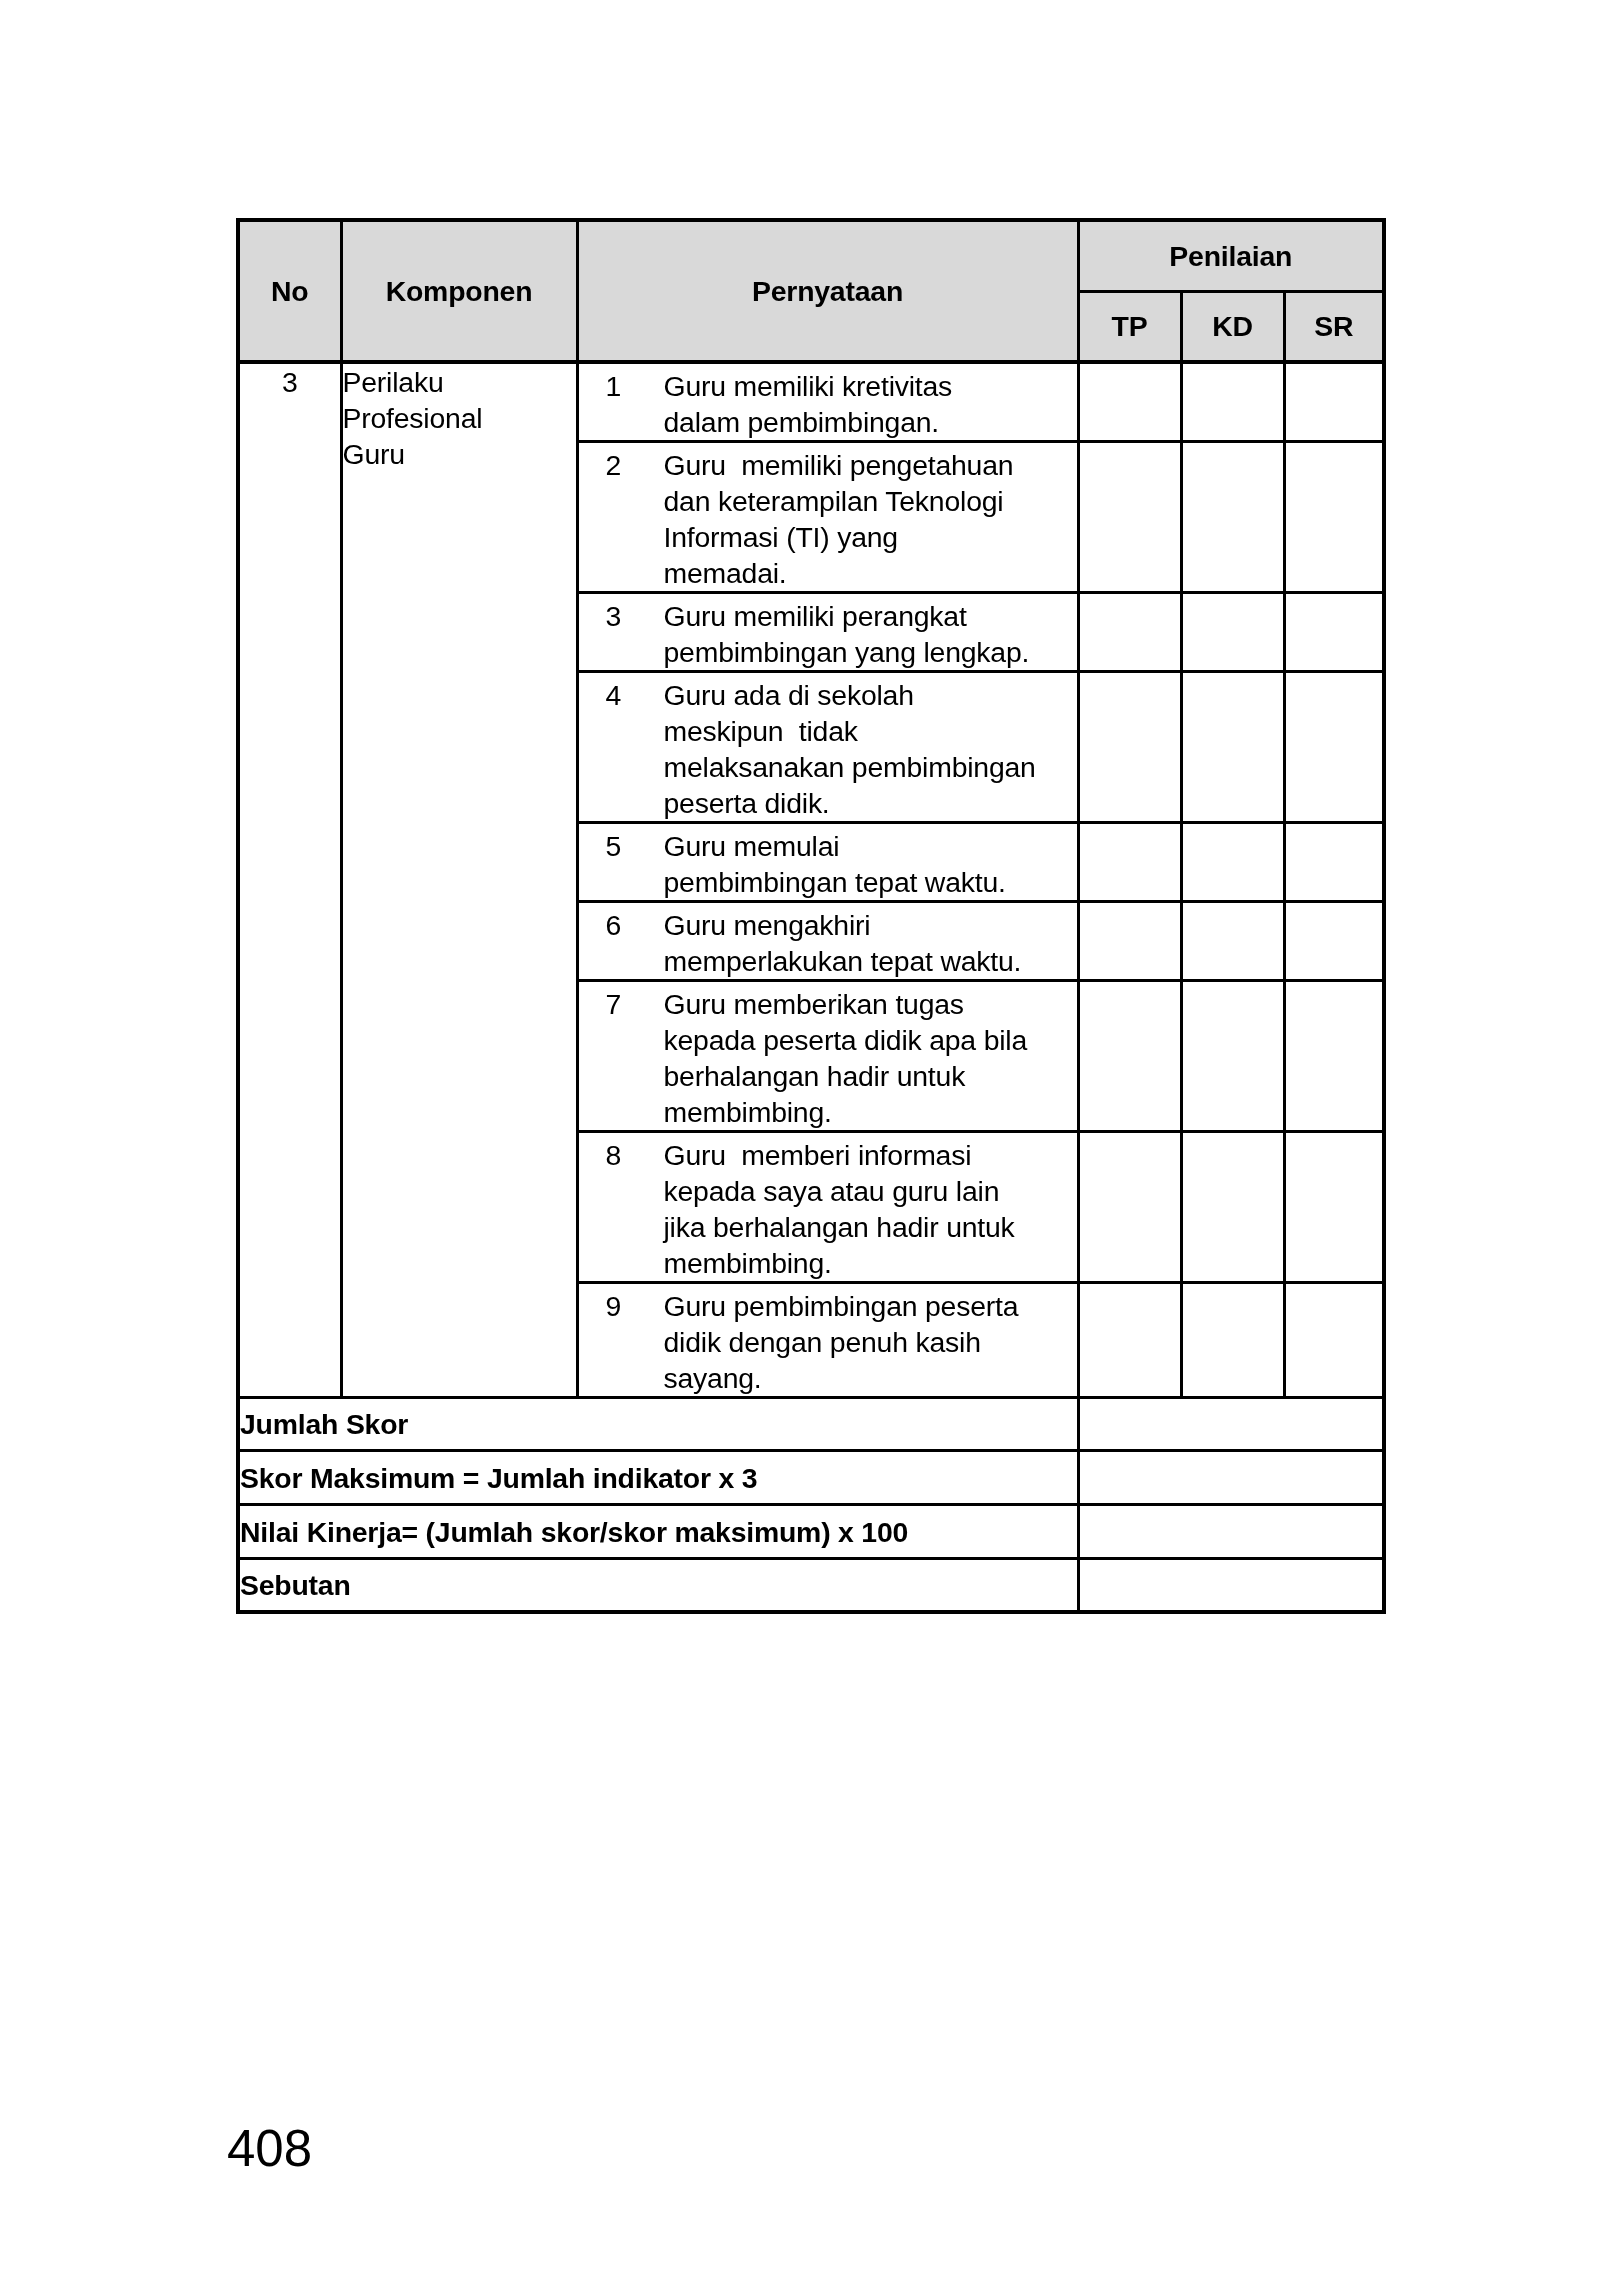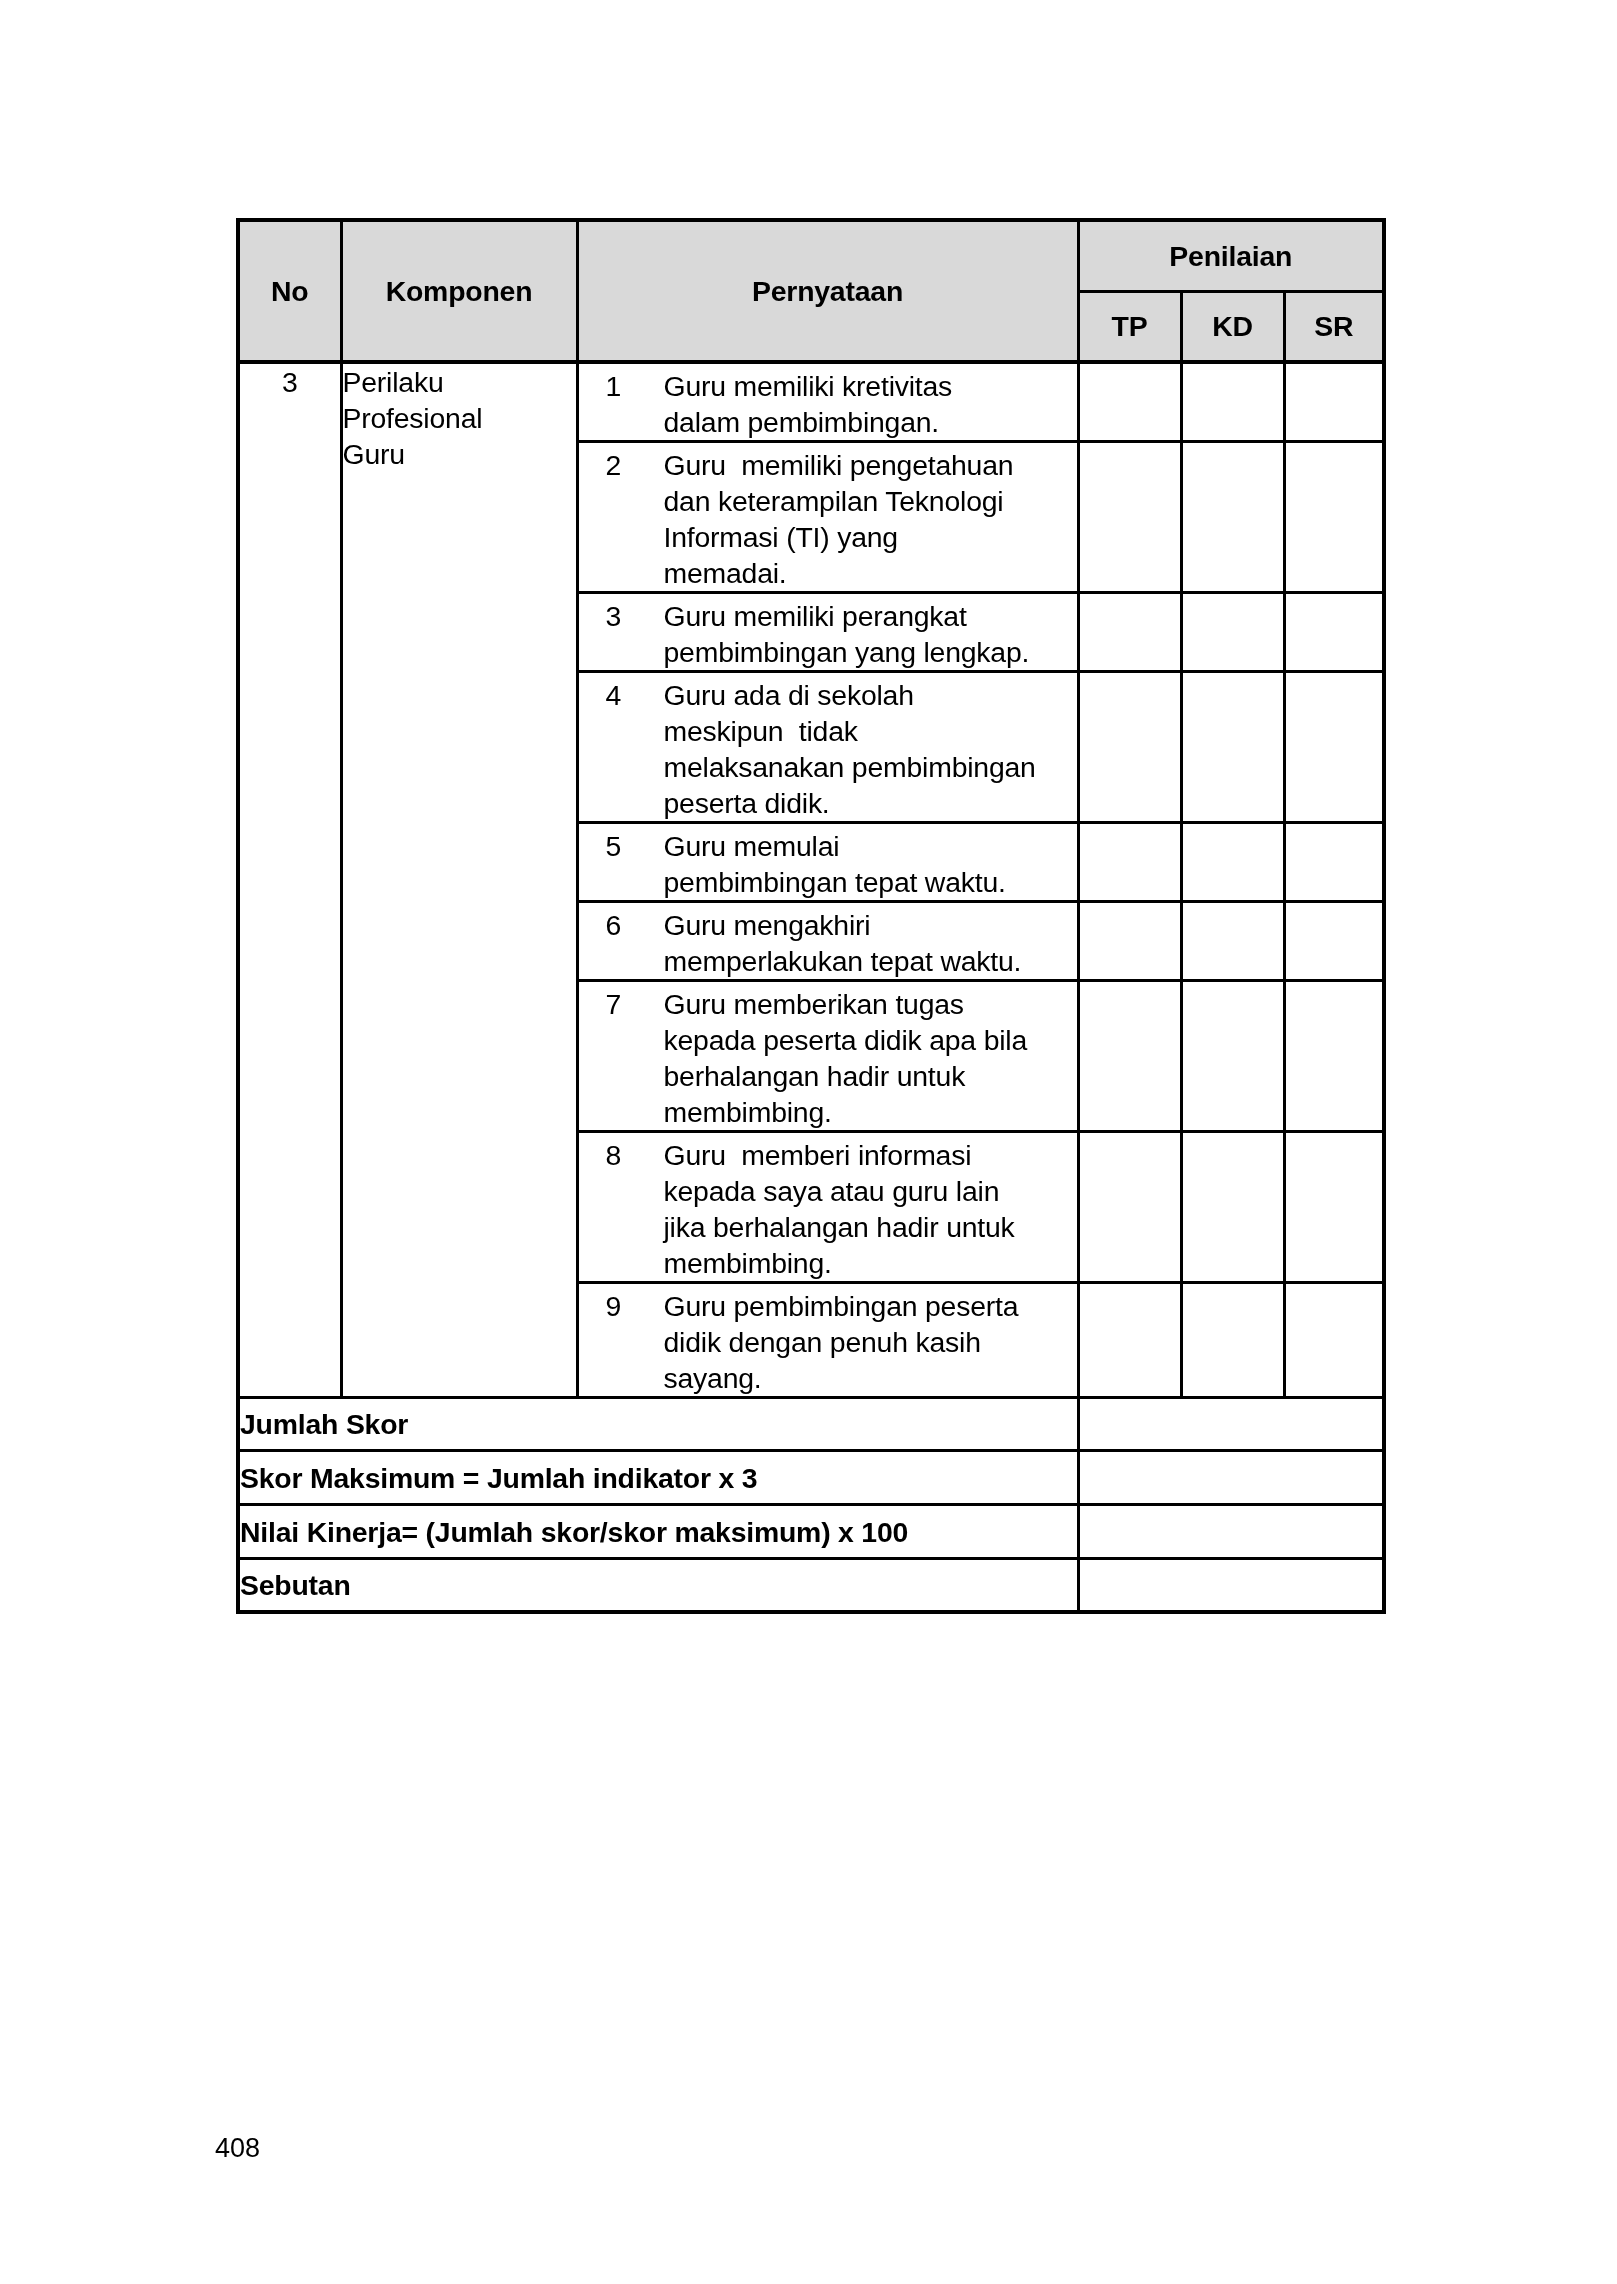--- a/index.html
+++ b/index.html
@@ -81,23 +81,23 @@
     white-space: pre-wrap;
     padding-right: 1px;
   }
   td.footer-label {
     text-align: left;
     vertical-align: middle;
     font-weight: bold;
   }
   .page-number {
     position: absolute;
-    left: 215px;
+    left: 227px;
     top: 2128px;
-    font-size: 27px;
+    font-size: 51px;
     line-height: 41px;
   }
 </style>
 </head>
 <body>
 
 <div class="page">
 
   <table class="form">
     <colgroup>

